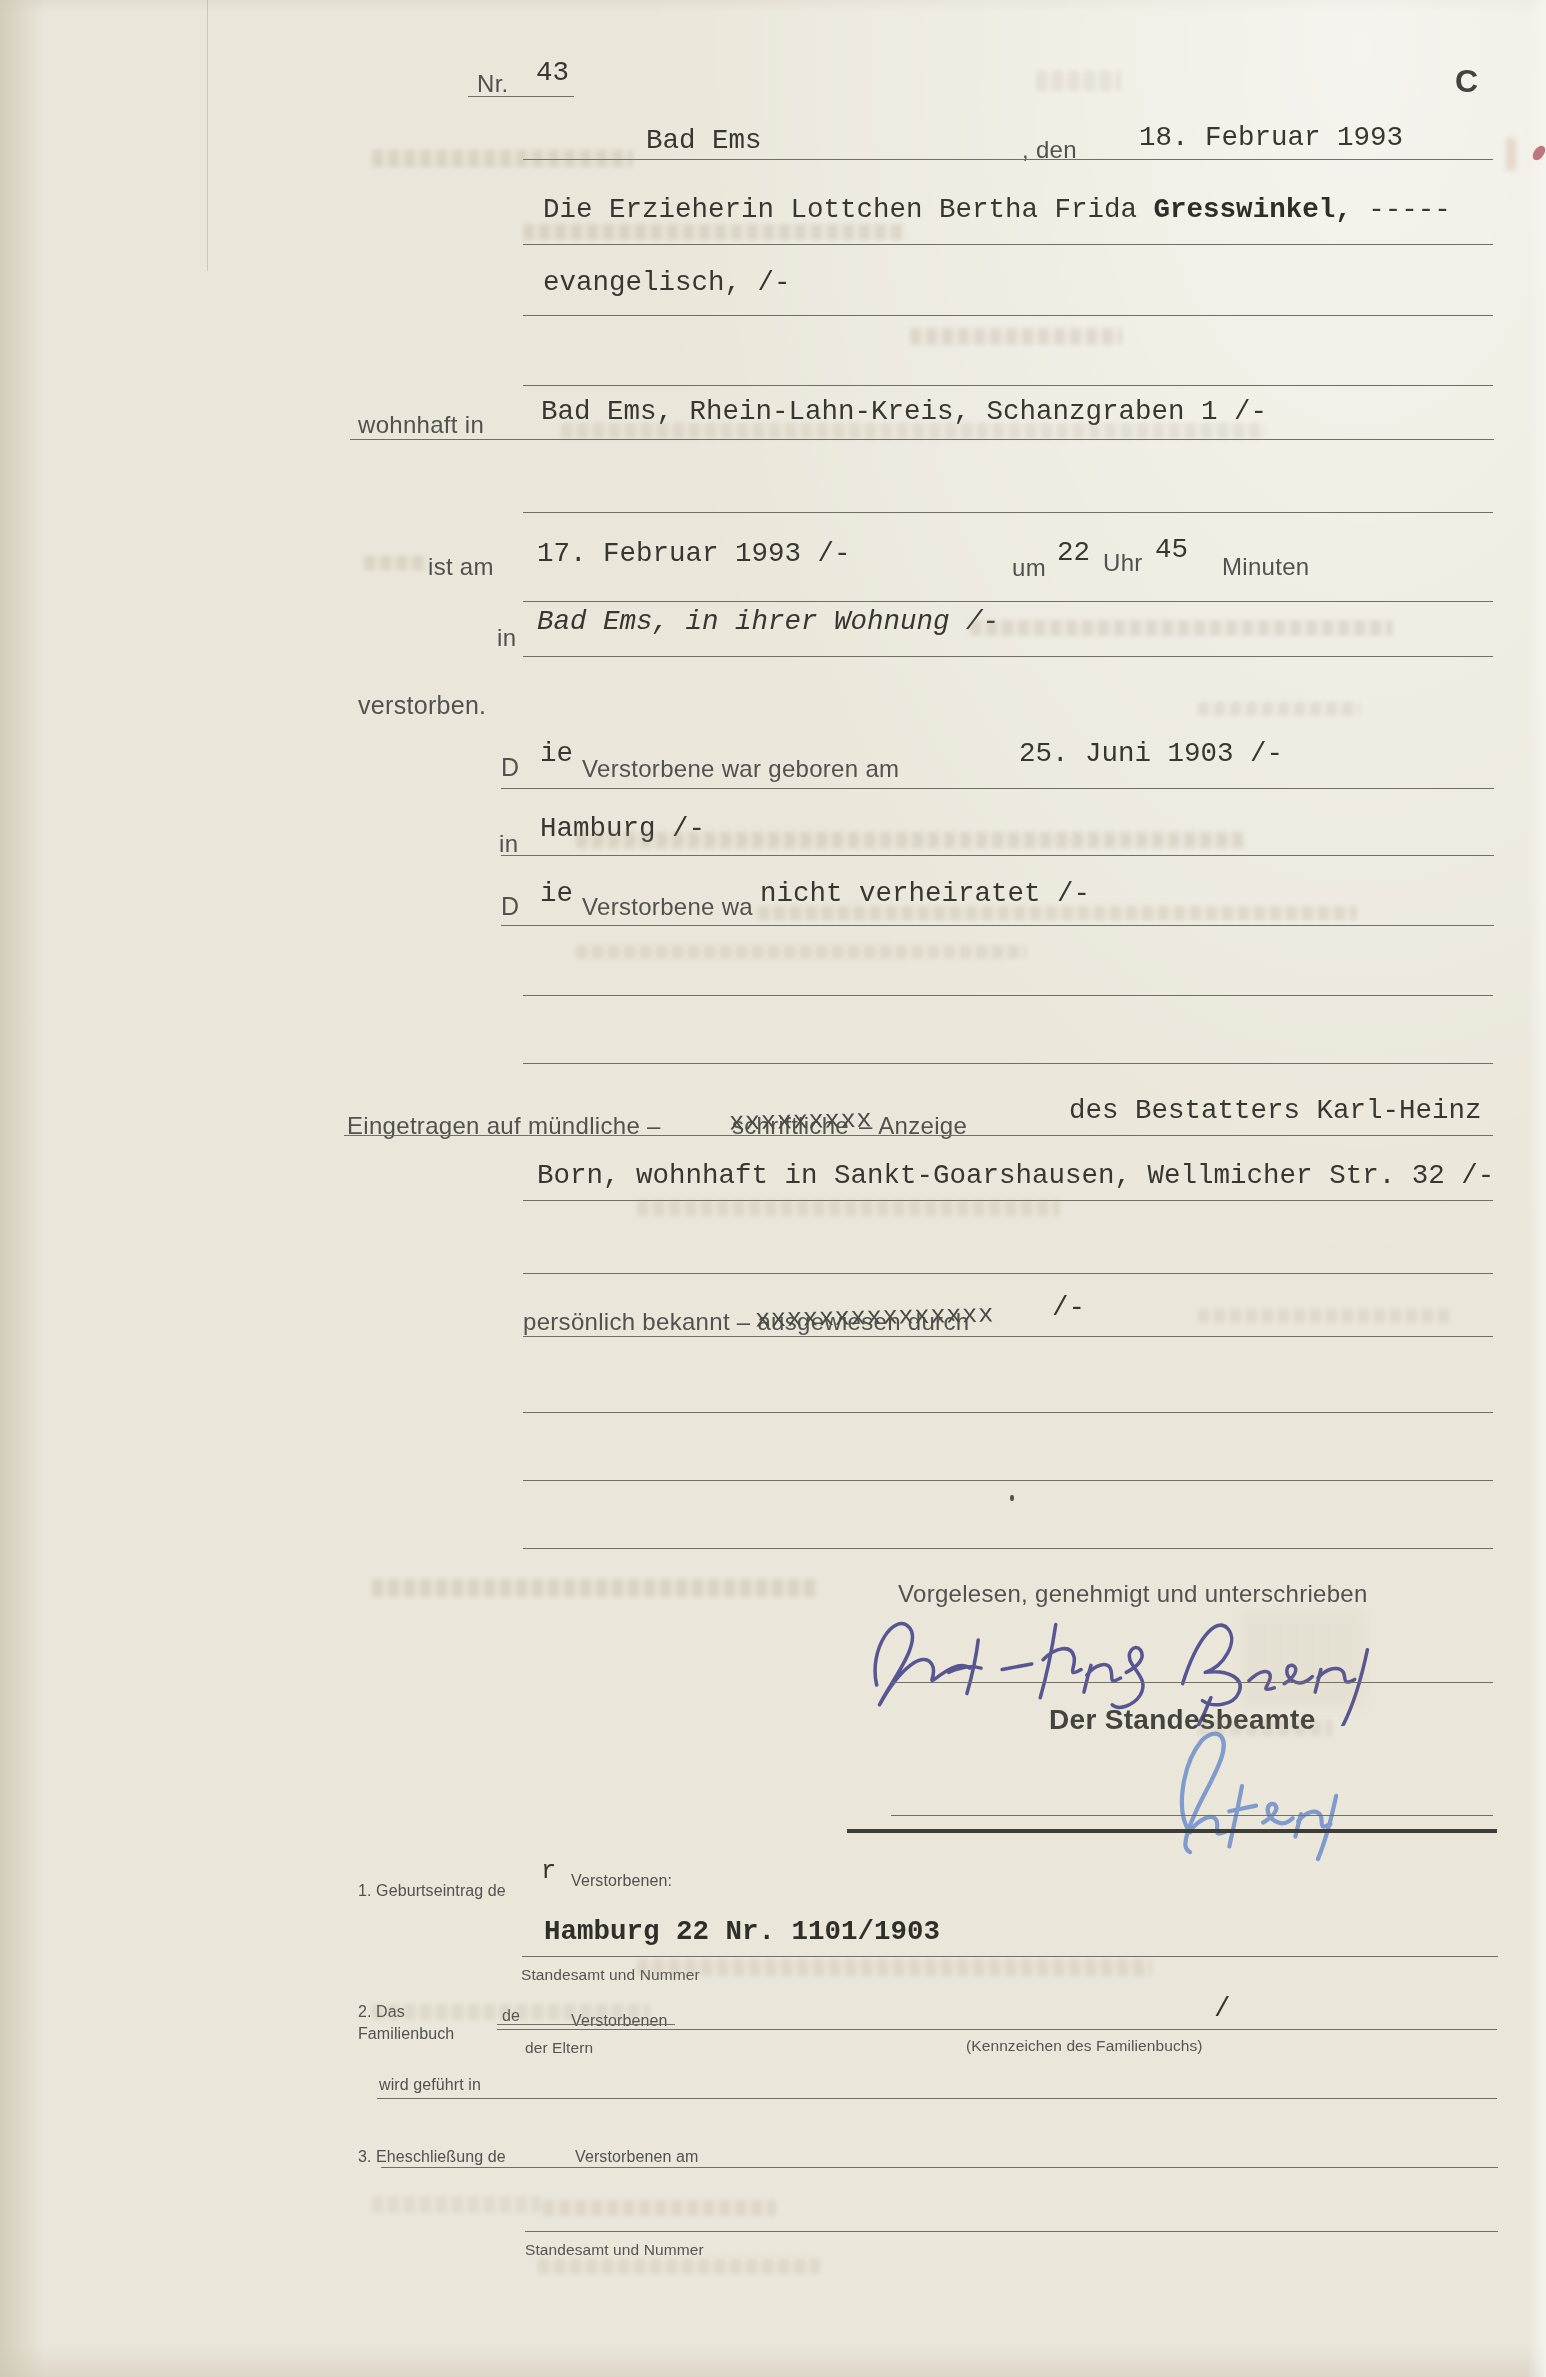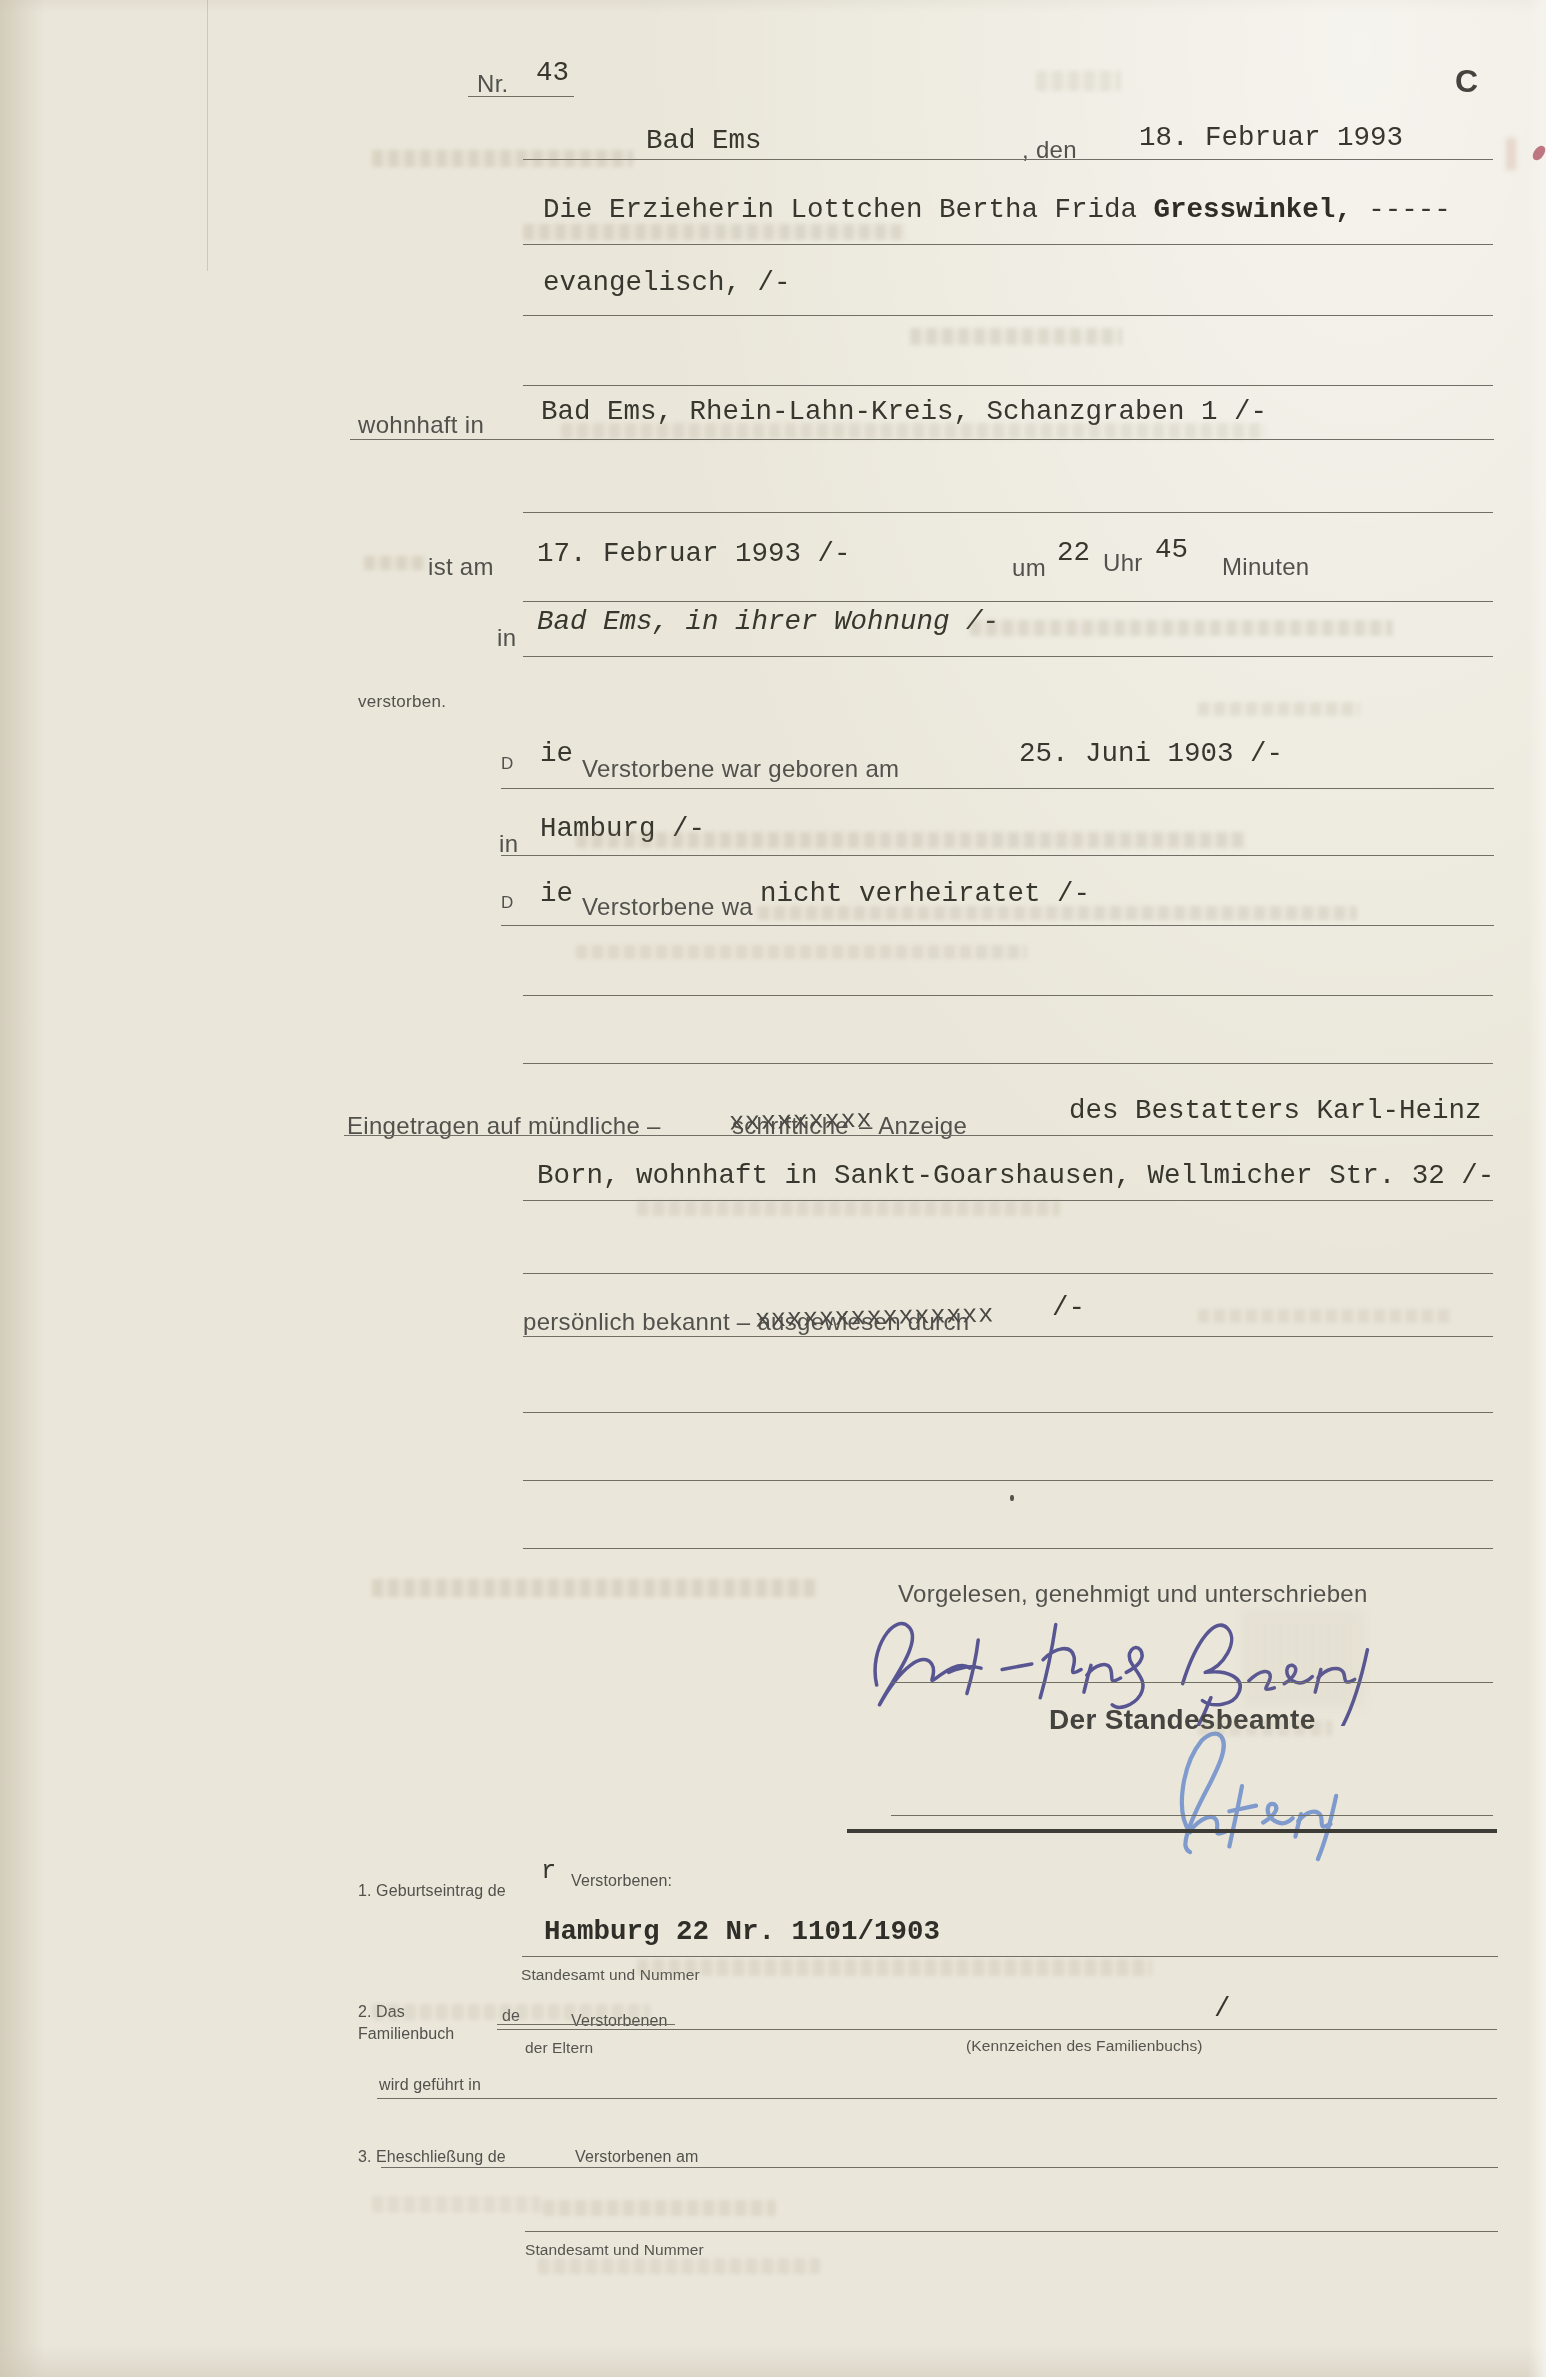--- a/index.html
+++ b/index.html
@@ -10,21 +10,21 @@
   }
   .shade{position:absolute;inset:0;pointer-events:none;
     background:
       linear-gradient(90deg,rgba(205,198,180,.8) 0px,rgba(205,198,180,0) 45px),
       linear-gradient(270deg,rgba(246,244,238,.9) 0px,rgba(246,244,238,0) 18.3px),
       radial-gradient(ellipse at 88% 2%,rgba(255,255,255,.55),rgba(255,255,255,0) 38%),
       linear-gradient(0deg,rgba(186,179,162,.30) 0px,rgba(186,179,162,0) 32px),
       linear-gradient(180deg,rgba(200,194,178,.25) 0px,rgba(200,194,178,0) 12.7px);
   }
   .lbl{position:absolute;color:#52514d;font-size:24px;white-space:nowrap;letter-spacing:0.3px;line-height:1;}
-  .lbl-big{font-size:17px;}
+  .lbl-big{font-size:25px;}
   .lbl-sm{font-size:16px;letter-spacing:0.1px;}
   .lbl-xs{font-size:15.5px;color:#55544f;letter-spacing:0.1px;}
   .bold{font-weight:bold;color:#44433f;}
   .typed{position:absolute;font-family:"Liberation Mono","DejaVu Sans Mono",monospace;
     color:#38372f;font-size:27.5px;white-space:nowrap;line-height:1;}
   .typed .b{font-weight:bold;color:#2e2d27;}
   .typed-dark{color:#2f2e29;font-weight:bold;}
   .rule{position:absolute;height:1.4px;background:#716f65;}
   .rule-thick{position:absolute;height:4.2px;background:#3d3c36;}
   .strike-wrap{position:relative;display:inline-block;}

